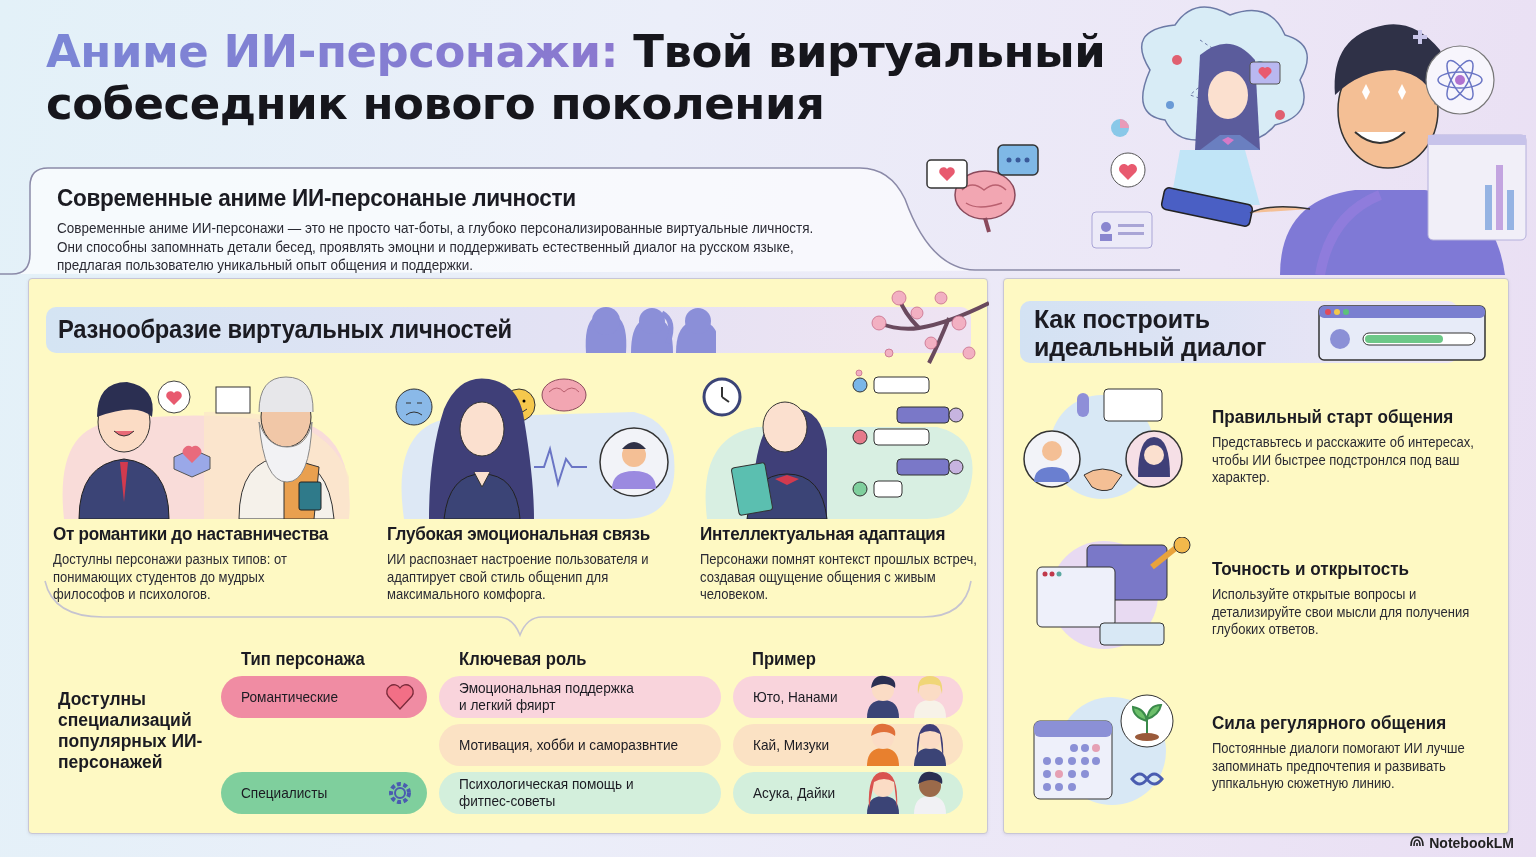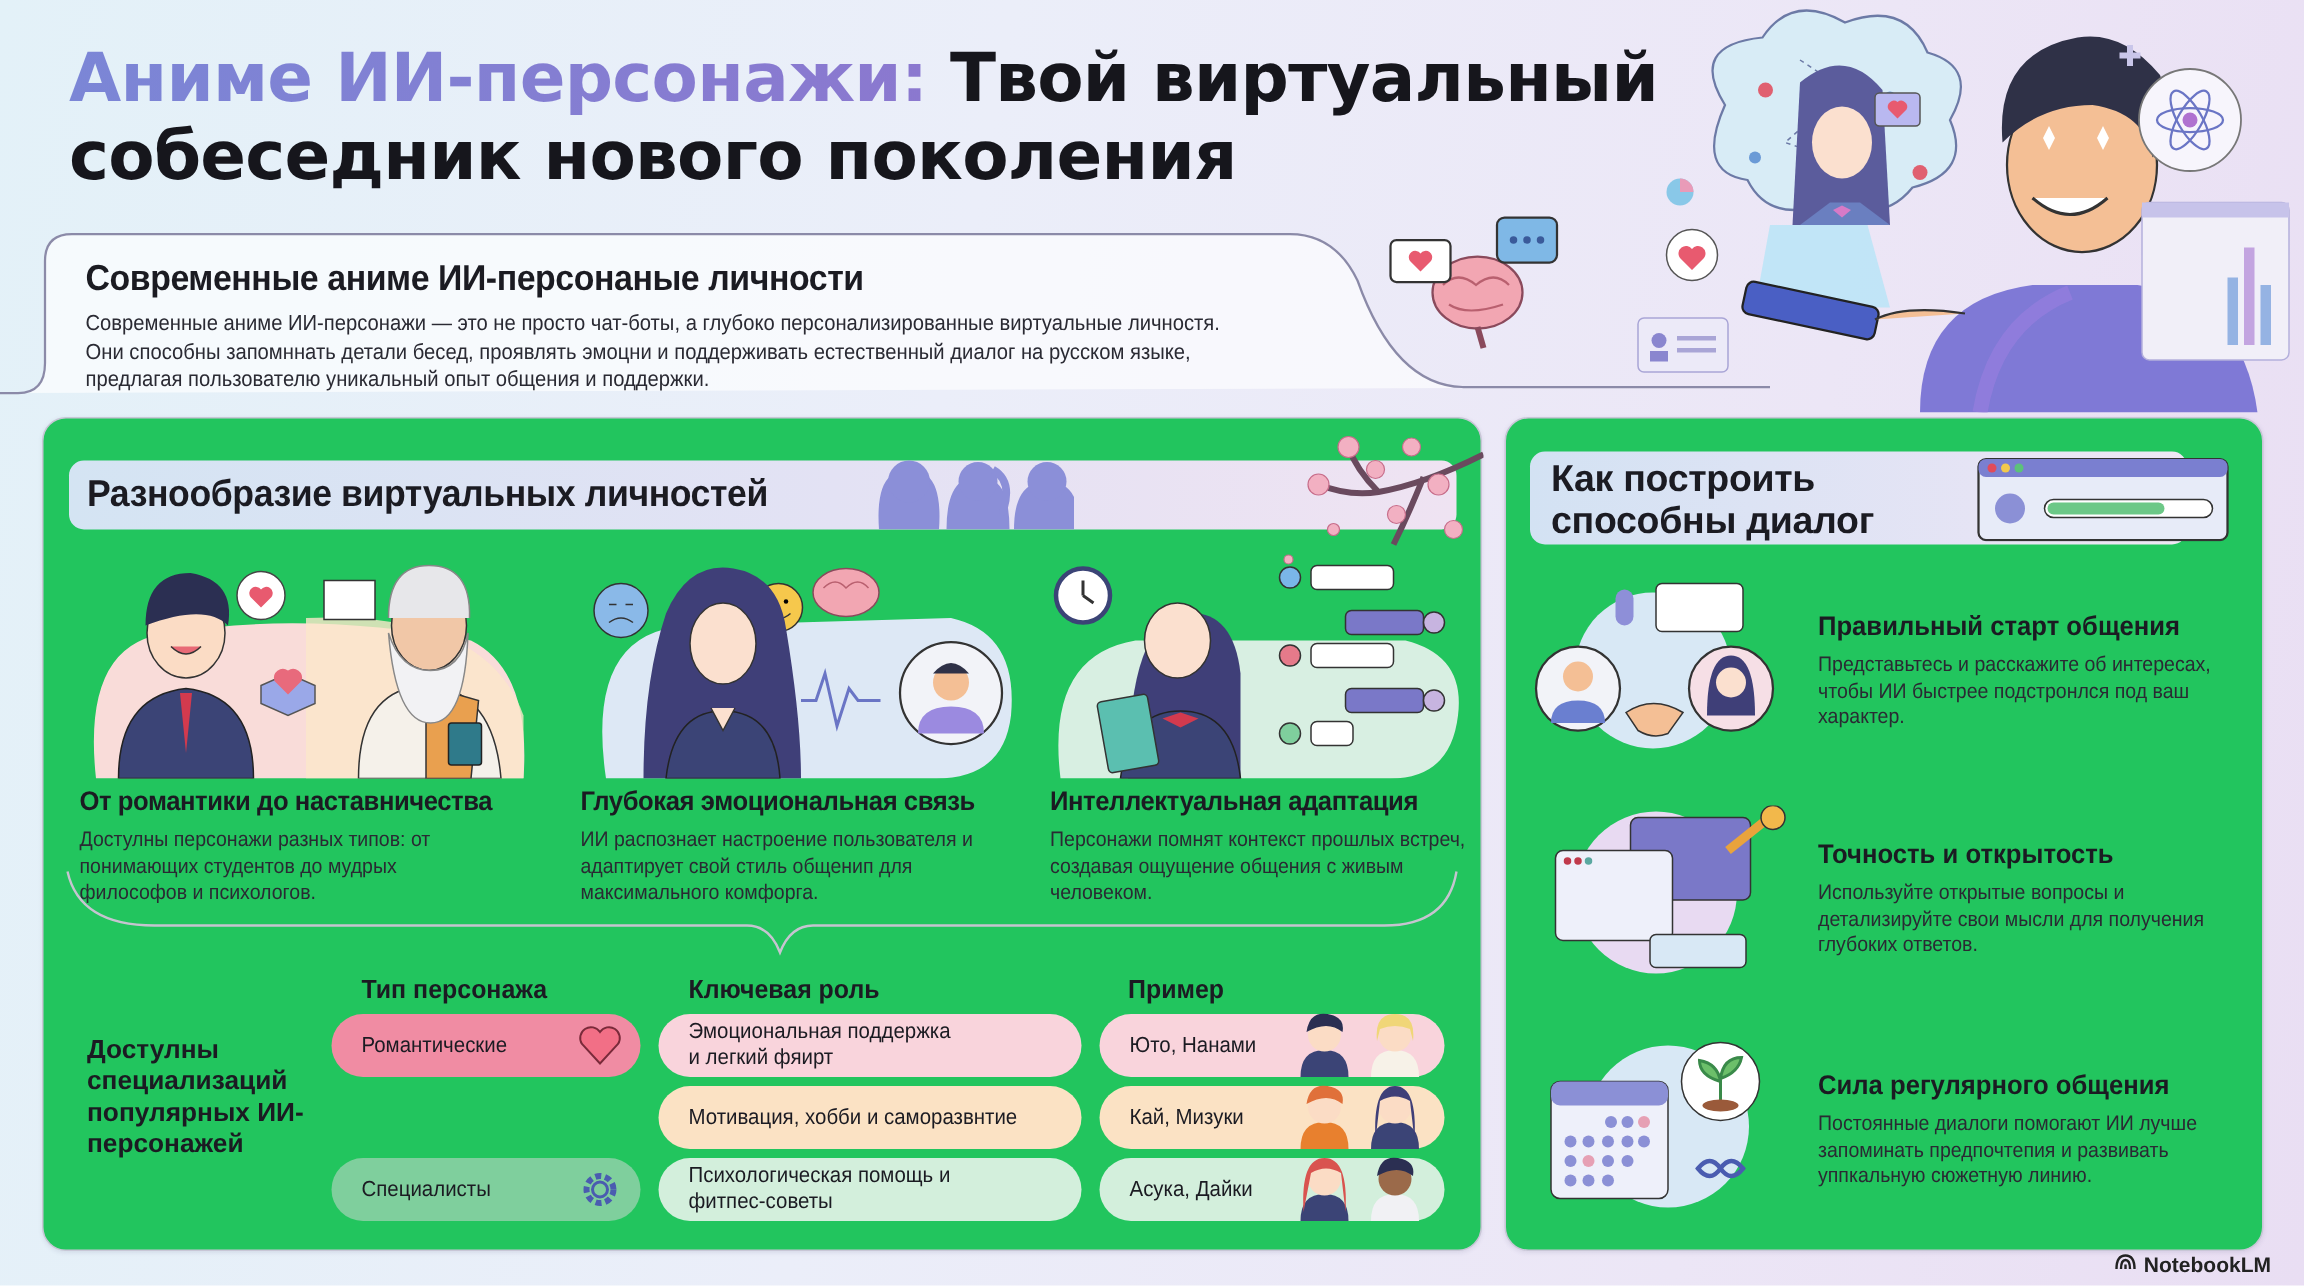--- a/index.html
+++ b/index.html
@@ -4,26 +4,26 @@
 <style>
 *{box-sizing:border-box;margin:0;padding:0}
 html,body{width:1536px;height:857px;overflow:hidden}
 body{font-family:"Liberation Sans",sans-serif;color:#1b1b22;position:relative;
  background:linear-gradient(100deg,#e3f1f8 0%,#ebeef9 40%,#ece6f6 75%,#e9def3 100%);}
 .abs{position:absolute}
 
 .title{left:46px;top:26px;width:1080px;font-family:"DejaVu Sans",sans-serif;font-weight:bold;font-size:45px;line-height:52px;letter-spacing:-0.5px;color:#16161c}
 .title .accent{background:linear-gradient(90deg,#7b86d6,#8b78cf);-webkit-background-clip:text;background-clip:text;color:transparent}
 
-.intro{left:0;top:152px;width:1180px;height:112px;}
+.intro{left:0;top:164px;width:1180px;height:112px;}
 .intro svg.shape{position:absolute;left:0;top:0}
 .intro h2{position:absolute;left:57px;top:20px;font-size:24px;font-weight:bold;letter-spacing:-0.3px;transform:scaleX(.94);transform-origin:left}
 .intro p{position:absolute;left:57px;top:55px;width:820px;font-size:14.5px;line-height:18.5px;color:#2a2a33;transform:scaleX(.93);transform-origin:left}
 
-.panel{background:#22c55e;border:1.5px solid #c8c6d6;border-radius:16px;box-shadow:0 1px 3px rgba(80,80,120,.12)}
+.panel{background:#fef9c3;border:1.5px solid #c8c6d6;border-radius:4px;box-shadow:0 1px 3px rgba(80,80,120,.12)}
 .left-panel{left:28px;top:278px;width:960px;height:556px}
 .right-panel{left:1003px;top:278px;width:506px;height:556px}
 .section-head{position:absolute;left:17px;top:28px;width:925px;height:46px;border-radius:10px;
  background:linear-gradient(90deg,#d4e4f3,#e3e2f4 55%,#efe3f2)}
 .section-head .lbl{position:absolute;left:12px;top:8px;font-size:25px;font-weight:bold;letter-spacing:-0.3px;transform:scaleX(.95);transform-origin:left}
 .rh{position:absolute;left:16px;top:22px;width:438px;height:62px;border-radius:10px;background:linear-gradient(90deg,#d3e2f3,#e6e4f5 70%,#efe8f5)}
 .rh .lbl{position:absolute;left:14px;top:4px;font-size:25px;font-weight:bold;line-height:28px;letter-spacing:-0.2px}
 
 .col{position:absolute;top:245px;width:300px}
 .col h3{font-size:18px;font-weight:bold;letter-spacing:-0.3px;transform:scaleX(.95);transform-origin:left;white-space:nowrap}
@@ -318,21 +318,21 @@
         <path d="M10 40 q-2-36 14-36 q16 0 14 36 l-3-26 q-10-6-20 0z" fill="#d9534f"></path>
         <path d="M55 46 q0-18 16-18 q16 0 16 18z" fill="#f1f1f4"></path>
         <circle cx="71" cy="18" r="11" fill="#9b6a4a"></circle>
         <path d="M59 16 q2-14 14-12 q12 2 10 12 q-10-8-24 0z" fill="#2b2f52"></path>
       </svg>
   </div>
 </div>
 
 <div class="abs panel right-panel">
   <div class="rh">
-    <span class="lbl" style="width:270px">Как построить способны диалог</span>
+    <span class="lbl" style="width:270px">Как построить идеальный диалог</span>
   </div>
   <svg style="position:absolute;left:314px;top:26px" width="168" height="56">
     <rect x="1" y="1" width="166" height="54" rx="5" fill="#e7ebf8" stroke="#333" stroke-width="1.5"></rect>
     <rect x="1" y="1" width="166" height="12" rx="5" fill="#7a7fd0"></rect>
     <circle cx="10" cy="7" r="3" fill="#e14b5a"></circle>
       <circle cx="19" cy="7" r="3" fill="#f2c94c"></circle>
       <circle cx="28" cy="7" r="3" fill="#5cc27a"></circle>
     <circle cx="22" cy="34" r="10" fill="#8b90d6"></circle>
     <rect x="45" y="28" width="112" height="12" rx="6" fill="#fff" stroke="#333"></rect>
     <rect x="47" y="30" width="78" height="8" rx="4" fill="#6cc887"></rect>

